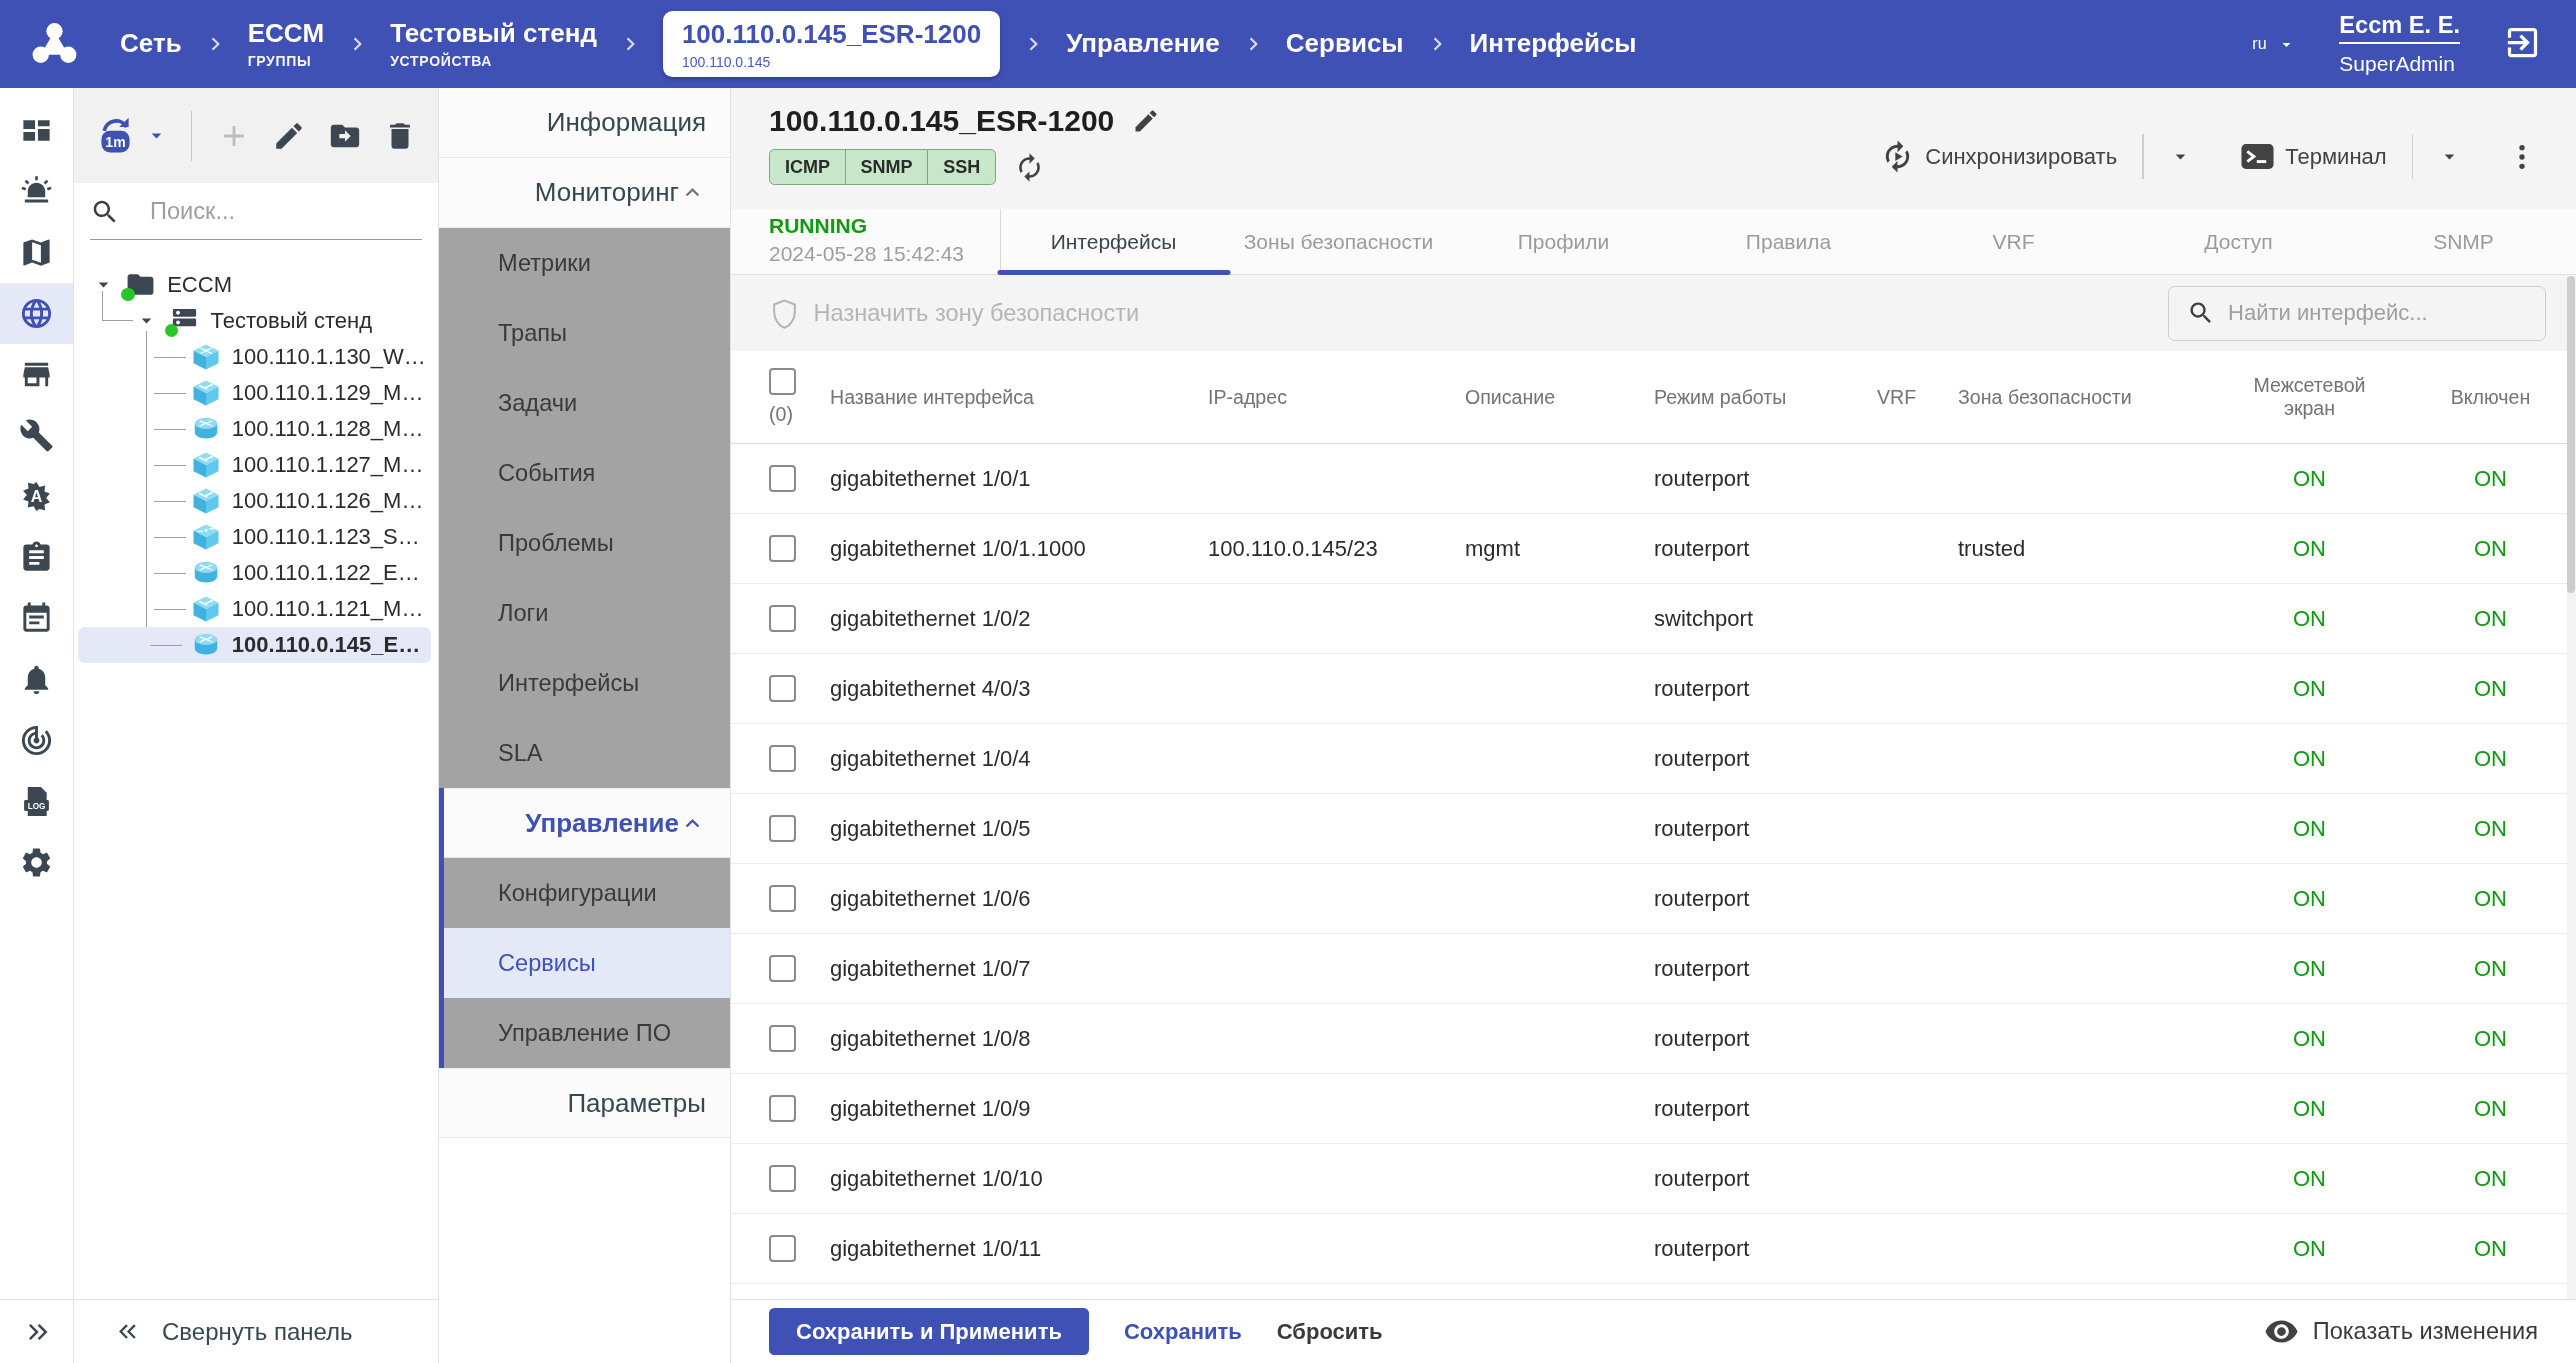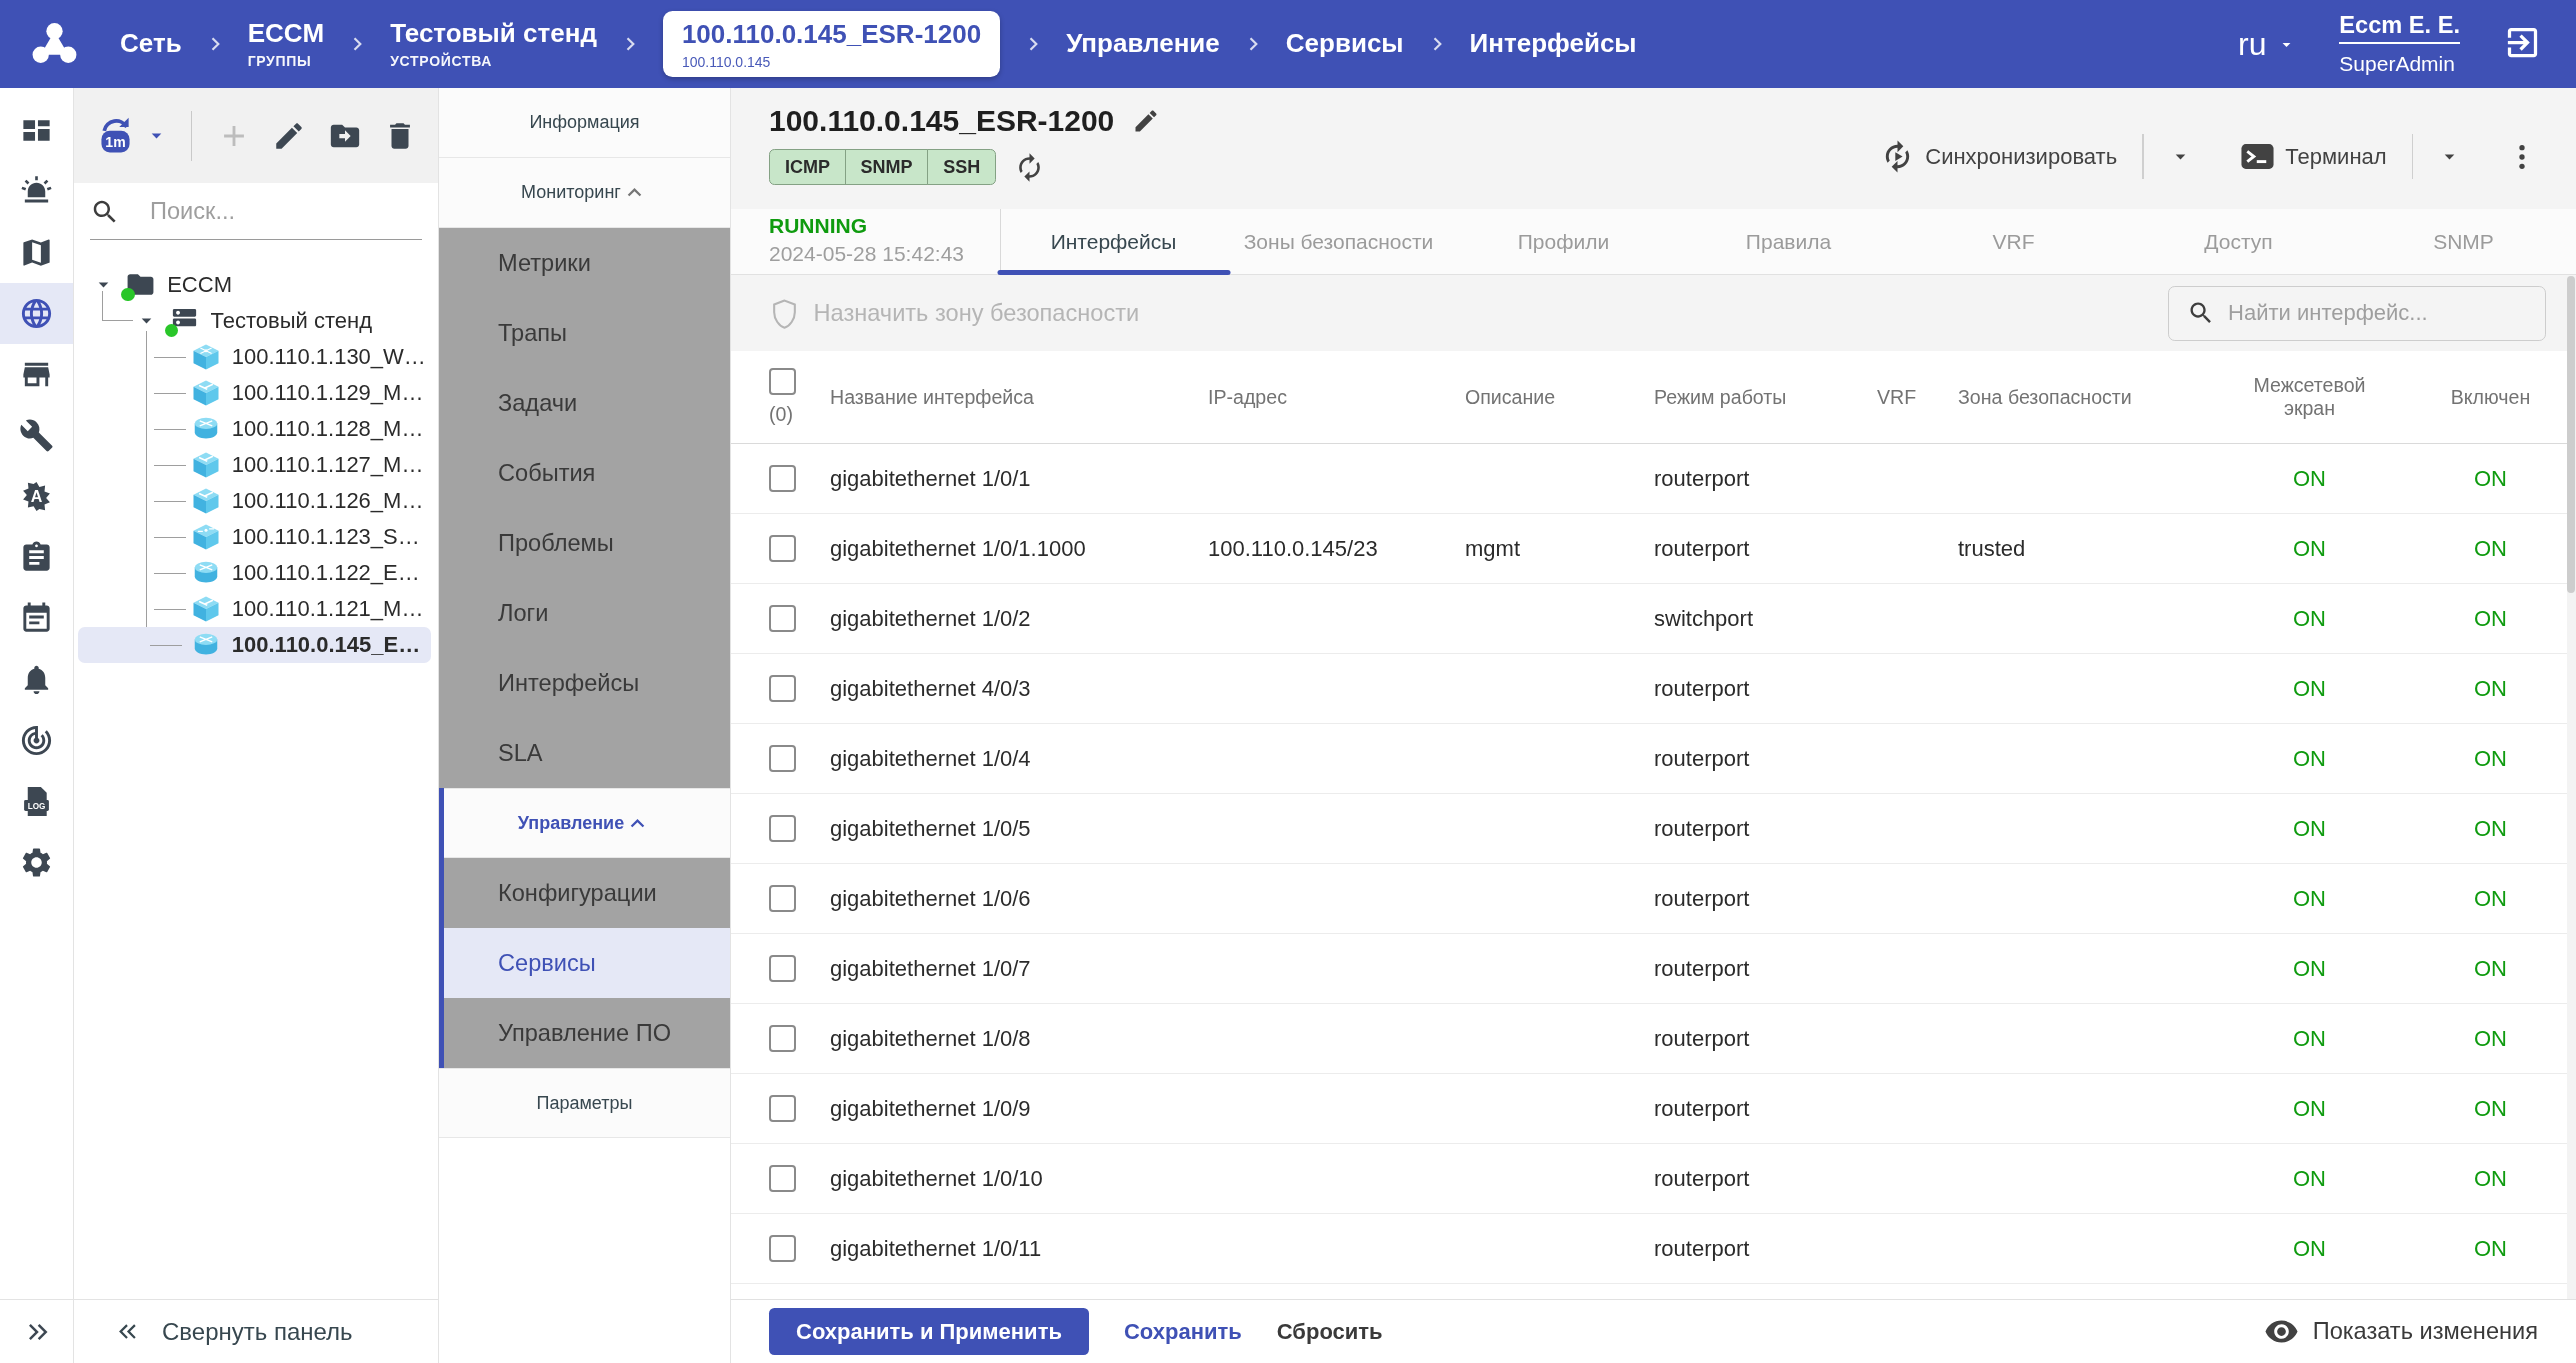--- a/index.html
+++ b/index.html
@@ -12,21 +12,21 @@
   .logo svg { width:49px; height:49px; fill:#fff; }
   .crumbs { display:flex; align-items:center; gap:23px; flex:1; min-width:0; }
   .crumb { display:flex; flex-direction:column; }
   .crumb .c-main { font-size:26px; font-weight:bold; white-space:nowrap; }
   .crumb .c-sub  { font-size:14px; font-weight:bold; letter-spacing:0.7px; margin-top:4px; opacity:.95; }
   .crumb-sep svg { width:20px; height:20px; stroke:rgba(255,255,255,.8); stroke-width:2.6; fill:none; }
   .crumb-pill { background:#fff; border-radius:9.5px; padding:8px 19px 6.8px; color:#3f51b5; box-shadow:0 2px 5.4px rgba(0,0,0,.25); }
   .crumb-pill .c-main { color:#3f51b5; }
   .crumb-pill .c-sub { color:#3f51b5; font-weight:normal; letter-spacing:0; }
   .top-right { display:flex; align-items:center; gap:43px; margin-left:27px; }
-  .lang { display:flex; align-items:center; gap:10.8px; font-size:32px; }
+  .lang { display:flex; align-items:center; gap:10.8px; font-size:16px; }
   .lang svg { width:19px; height:19px; fill:#fff; }
   .userbox { display:flex; flex-direction:column; align-items:flex-start; }
   .userbox .uname { font-size:23.6px; font-weight:bold; border-bottom:2px solid #fff; padding-bottom:2.7px; }
   .userbox .urole { font-size:21px; margin-top:8px; }
   .logout { width:43px; height:43px; }
   .logout svg { width:39px; height:39px; fill:#fff; }
 
   
   .cols { display:flex; height:1275px; }
 
@@ -66,21 +66,21 @@
   .dev-ic { width:30px; height:30px; flex:none; }
   .dev-ic svg { width:30px; height:30px; }
   .guide { position:absolute; background:#9e9e9e; }
   .tr-dev::before { content:''; position:absolute; left:76px; top:50%; width:32px; height:1.4px; background:#9e9e9e; }
   .tr-dev.selected::before { left:72px; }
   .tree-footer { position:absolute; bottom:0; left:0; width:100%; height:64px; border-top:1.4px solid #e3e3e3; display:flex; align-items:center; gap:20px; padding:0 41px; font-size:24px; color:#37474f; background:#fff; }
   .tree-footer svg { width:27px; height:27px; fill:#37474f; }
 
   
   .menupanel { width:292px; flex:none; border-right:1.4px solid #e3e3e3; background:#fff; }
-  .m-header { height:70px; display:flex; align-items:center; justify-content:center; padding:0 24px; font-size:18px; color:#37474f; background:#fbfbfb; border-bottom:1.4px solid #e7e7e7; }
+  .m-header { height:70px; display:flex; align-items:center; justify-content:flex-end; padding:0 24px; font-size:26px; color:#37474f; background:#fbfbfb; border-bottom:1.4px solid #e7e7e7; }
   .m-header svg { width:27px; height:27px; fill:#757575; }
   .m-item { height:70px; display:flex; align-items:center; padding:0 13.5px 0 59px; font-size:23.6px; color:#3a3a3a; background:#a3a3a3; }
   .m-item.selected { background:#e5e8f6; color:#3f51b5; }
   .m-group-active { border-left:5.4px solid #3f51b5; }
   .m-group-active .m-header { color:#3f51b5; font-weight:bold; padding-left:19px; }
   .m-group-active .m-header svg { fill:#3f51b5; }
   .m-group-active .m-item { padding-left:54px;text-align:center; }
   .m-header.first { border-top:none; }
 
   

